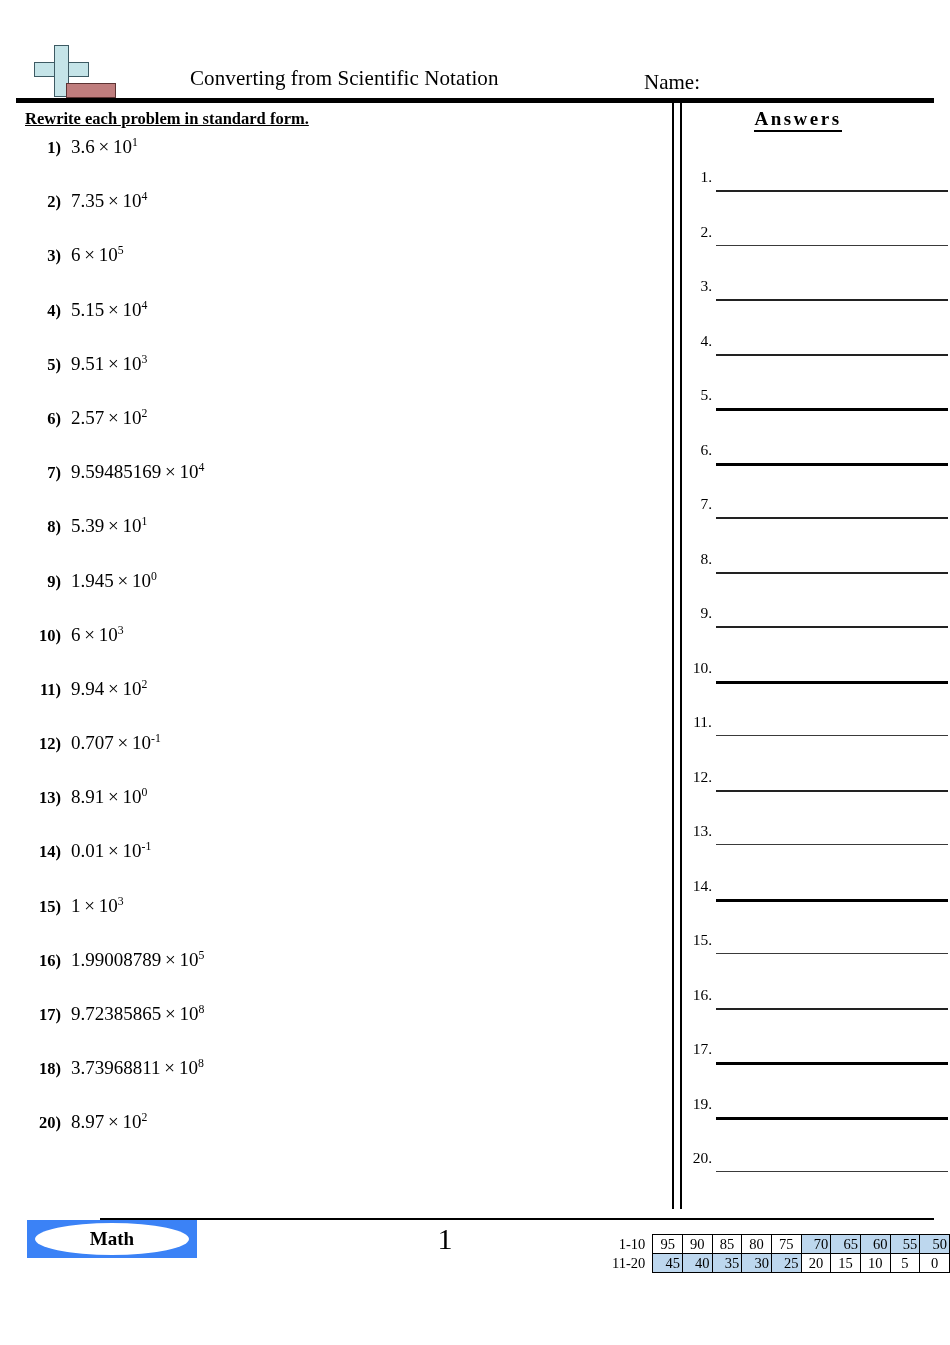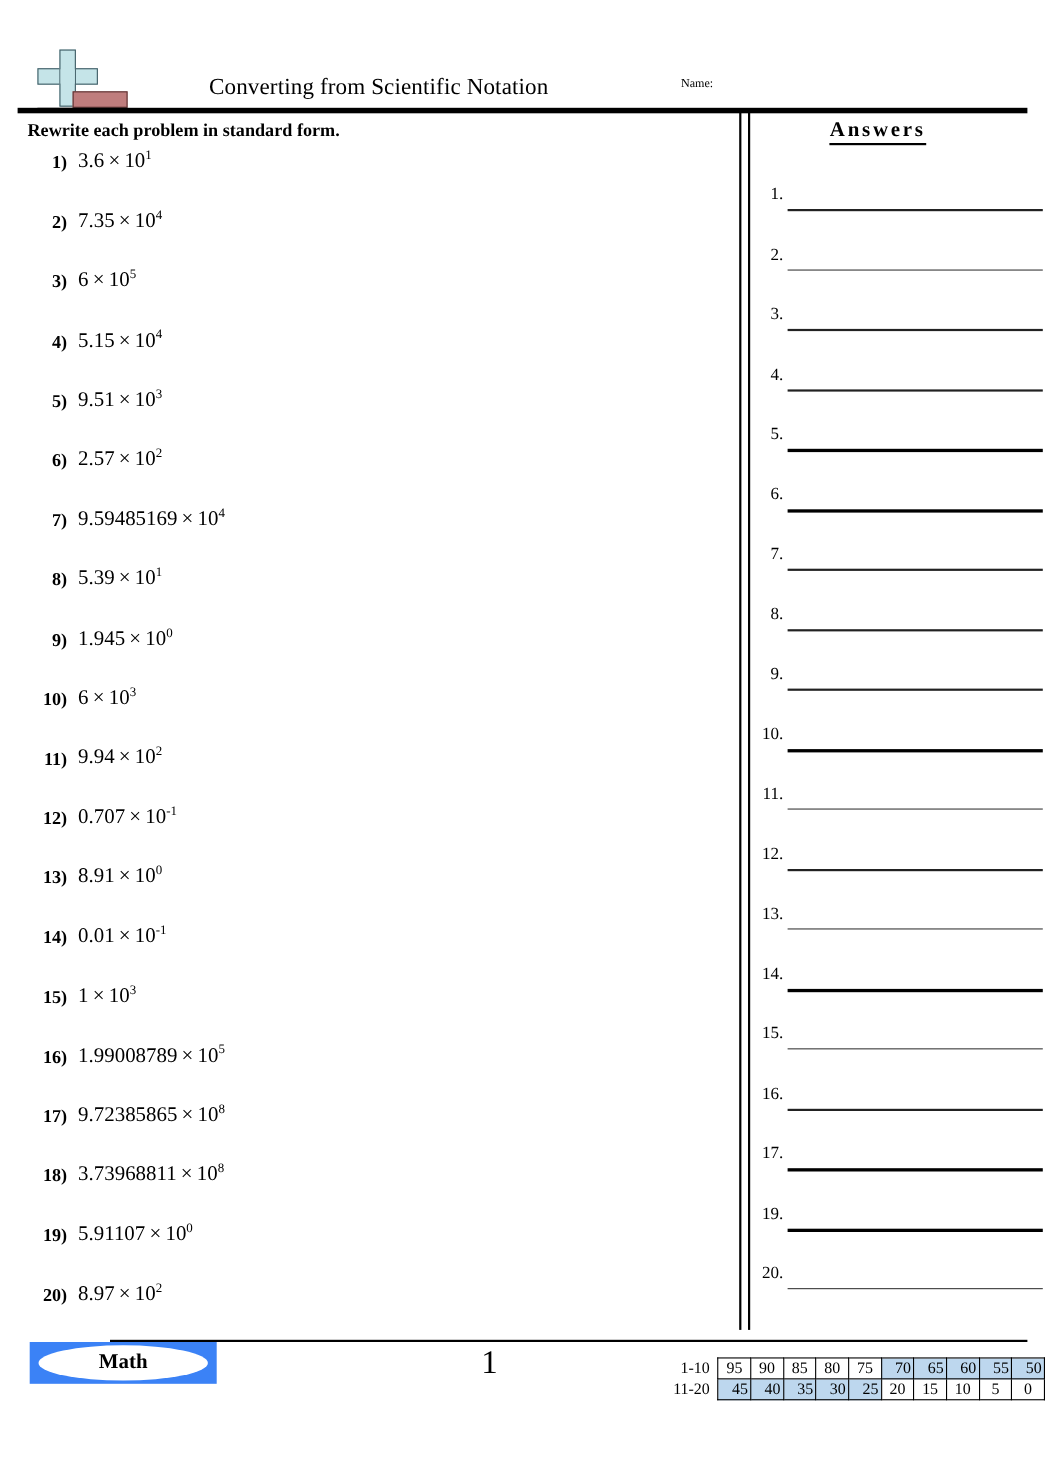--- a/index.html
+++ b/index.html
@@ -66,22 +66,22 @@
 
   #worksheet-title {
     position: absolute;
     left: 190px; top: 66px;
     font-size: 21px;
     letter-spacing: 0.1px;
     white-space: nowrap;
   }
   #name-label {
     position: absolute;
-    left: 619px; top: 70px;
-    font-size: 11px;
+    left: 644px; top: 70px;
+    font-size: 21px;
   }
 
   #header-rule {
     position: absolute;
     left: 16px; top: 98px;
     width: 918px; height: 5px;
     background: #000;
   }
 
   
@@ -98,20 +98,21 @@
     background: #000;
   }
 
   
   #instructions {
     position: absolute;
     left: 25px; top: 109px;
     font-size: 16.5px;
     font-weight: bold;
     white-space: nowrap;
+    text-decoration: underline;
   }
 
   
   #problems {
     position: absolute;
     left: 25px; top: 134px;
     width: 620px;
   }
   .problem-row {
     position: relative;
@@ -337,24 +338,20 @@
       <div class="p-num">16)</div>
       <div class="p-expr"><span>1.99008789</span> <span>×</span> <span>10</span><sup>5</sup></div>
     </div>
     <div class="problem-row">
       <div class="p-num">17)</div>
       <div class="p-expr"><span>9.72385865</span> <span>×</span> <span>10</span><sup>8</sup></div>
     </div>
     <div class="problem-row">
       <div class="p-num">18)</div>
       <div class="p-expr"><span>3.73968811</span> <span>×</span> <span>10</span><sup>8</sup></div>
-    </div>
-    <div class="problem-row">
-      <div class="p-num">19)</div>
-      <div class="p-expr"><span>5.91107</span> <span>×</span> <span>10</span><sup>0</sup></div>
     </div>
     <div class="problem-row">
       <div class="p-num">20)</div>
       <div class="p-expr"><span>8.97</span> <span>×</span> <span>10</span><sup>2</sup></div>
     </div>
   </div>
 
 <div id="answers-head">
   <span>Answers</span>
 </div>

